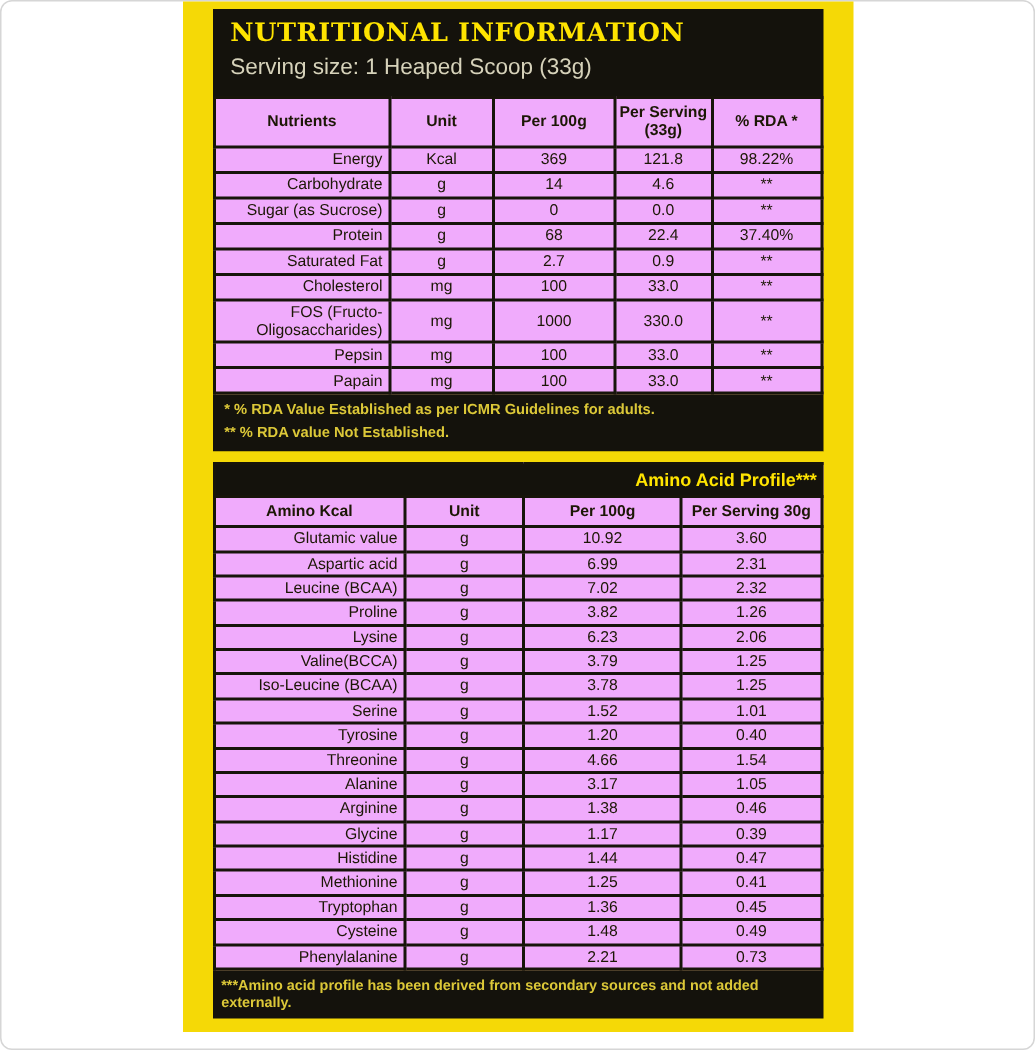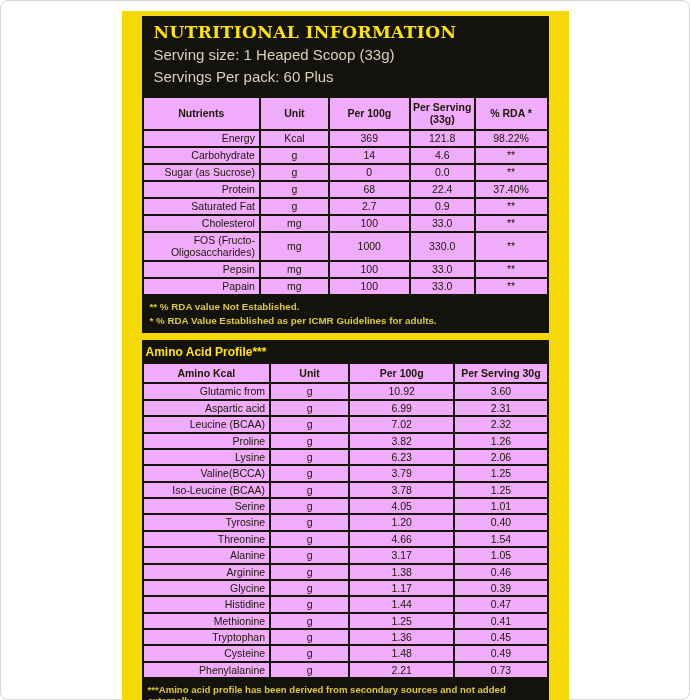--- a/index.html
+++ b/index.html
@@ -3,21 +3,21 @@
 <meta charset="utf-8">
 <style>
   html,body{margin:0;padding:0;}
   body{
     width:690px;height:700px;background:#ffffff;
     font-family:"Liberation Sans",sans-serif;overflow:hidden;
   }
   .page{
     box-sizing:border-box;width:690px;height:700px;
     border:1px solid #d6d6d6;border-radius:8px;
-    padding-top:10px;background:#ffffff;
+    background:#ffffff;
   }
   .label{
     box-sizing:border-box;width:447px;margin:0 auto;
     background:#F5D906;padding:5px 20px 9px 20px;
   }
   .header-box{
     background:#14120c;padding:7px 12px 9px 12px;
   }
   .title{
     color:#FFE400;font-family:"DejaVu Serif",serif;font-weight:bold;
@@ -33,42 +33,41 @@
     border:2px solid #17140a;color:#1c1705;
     font-size:10.5px;text-align:center;vertical-align:middle;
     padding:1px 4px;line-height:1.18;word-wrap:break-word;
   }
   th{font-weight:bold;padding:3px 2px;}
   td:first-child{text-align:right;padding-left:7px;}
   .nutrition-table td{height:13px;}
   .amino-table td{height:11px;font-size:10.5px;}
   .amino-title-cell{
     background:#14120c;color:#FFE400;font-weight:bold;
-    font-size:12px;text-align:left;padding:3px 2px;
+    font-size:12px;text-align:right;padding:3px 2px;
   }
   .footnote-box{
     background:#14120c;color:#DCC838;font-weight:bold;
     font-size:9.8px;line-height:1.45;padding:4px 8px 5px 8px;
   }
   .gap{height:7px;background:#F5D906;}
   .amino-footer{
     background:#14120c;color:#DCC838;font-weight:bold;
     font-size:9.6px;padding:5px 6px;text-align:left;
   }
 </style>
 </head>
 <body>
 
 <div class="page">
   <div class="label">
 
     <div class="header-box">
       <div class="title">NUTRITIONAL INFORMATION</div>
       <div class="subline">Serving size: 1 Heaped Scoop (33g)</div>
-      <div class="subline">Servings Per pack: 60 Plus</div>
     </div>
 
     <table class="nutrition-table">
       <colgroup>
         <col style="width:29%">
           <col style="width:17%">
           <col style="width:20%">
           <col style="width:16%">
           <col style="width:18%">
       </colgroup>
@@ -142,22 +141,22 @@
             <td>Papain</td>
             <td>mg</td>
             <td>100</td>
             <td>33.0</td>
             <td>**</td>
           </tr>
         </tbody>
     </table>
 
     <div class="footnote-box">
+      <div>* % RDA Value Established as per ICMR Guidelines for adults.</div>
       <div>** % RDA value Not Established.</div>
-      <div>* % RDA Value Established as per ICMR Guidelines for adults.</div>
     </div>
 
     <div class="gap"></div>
 
     <table class="amino-table">
       <colgroup>
         <col style="width:31.5%">
           <col style="width:19.5%">
           <col style="width:26%">
           <col style="width:23%">
@@ -168,21 +167,21 @@
         </tr>
         <tr>
           <th>Amino Kcal</th>
           <th>Unit</th>
           <th>Per 100g</th>
           <th>Per Serving 30g</th>
         </tr>
       </thead>
       <tbody>
           <tr>
-            <td>Glutamic from</td>
+            <td>Glutamic value</td>
             <td>g</td>
             <td>10.92</td>
             <td>3.60</td>
           </tr>
           <tr>
             <td>Aspartic acid</td>
             <td>g</td>
             <td>6.99</td>
             <td>2.31</td>
           </tr>
@@ -212,21 +211,21 @@
           </tr>
           <tr>
             <td>Iso-Leucine (BCAA)</td>
             <td>g</td>
             <td>3.78</td>
             <td>1.25</td>
           </tr>
           <tr>
             <td>Serine</td>
             <td>g</td>
-            <td>4.05</td>
+            <td>1.52</td>
             <td>1.01</td>
           </tr>
           <tr>
             <td>Tyrosine</td>
             <td>g</td>
             <td>1.20</td>
             <td>0.40</td>
           </tr>
           <tr>
             <td>Threonine</td>

